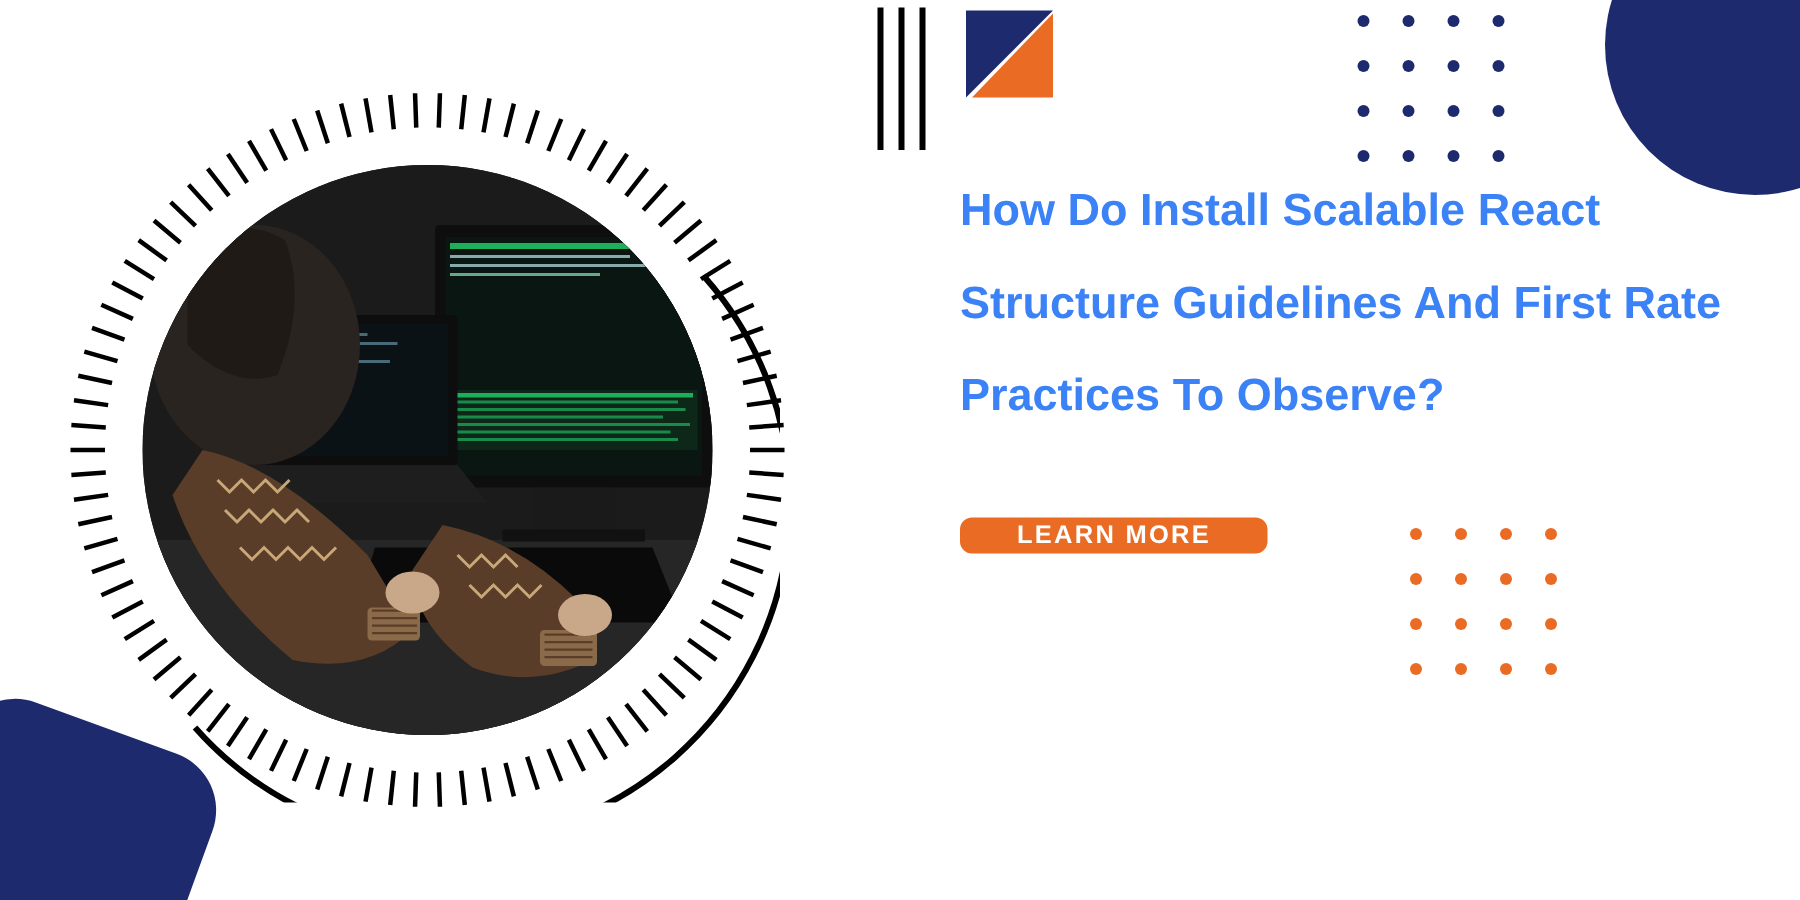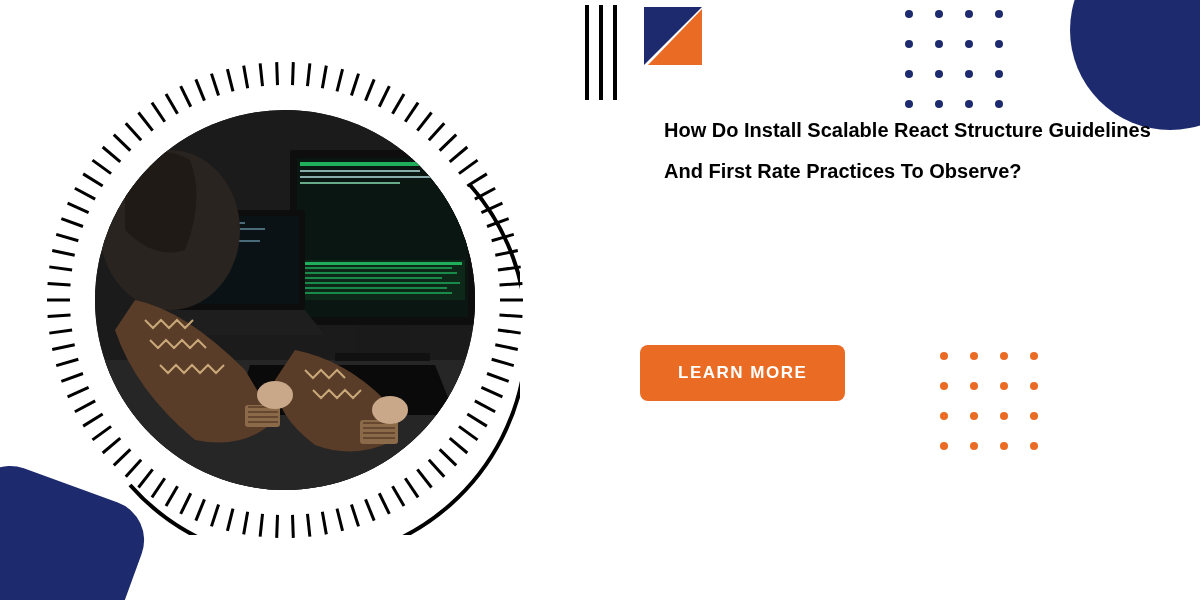--- a/index.html
+++ b/index.html
@@ -87,37 +87,37 @@
     position: absolute;
     right: -70px;
     top: -70px;
     width: 200px;
     height: 200px;
     background: #1d2b6e;
     border-radius: 50%;
   }
   .headline {
     position: absolute;
-    left: 664px;
+    left: 640px;
     top: 110px;
     width: 520px;
-    color: #000000;
-    font-size: 20px;
+    color: #3b82f6;
+    font-size: 30px;
     font-weight: 700;
     line-height: 2.05;
   }
   .cta {
     position: absolute;
     left: 640px;
     top: 345px;
     background: #ea6b24;
     color: #fff;
     border: none;
     border-radius: 8px;
-    padding: 18px 38px;
+    padding: 2px 38px;
     font-size: 17px;
     font-weight: 700;
     letter-spacing: 1.5px;
     cursor: pointer;
   }
   .dots-bottom {
     position: absolute;
     left: 940px;
     top: 352px;
     display: grid;

